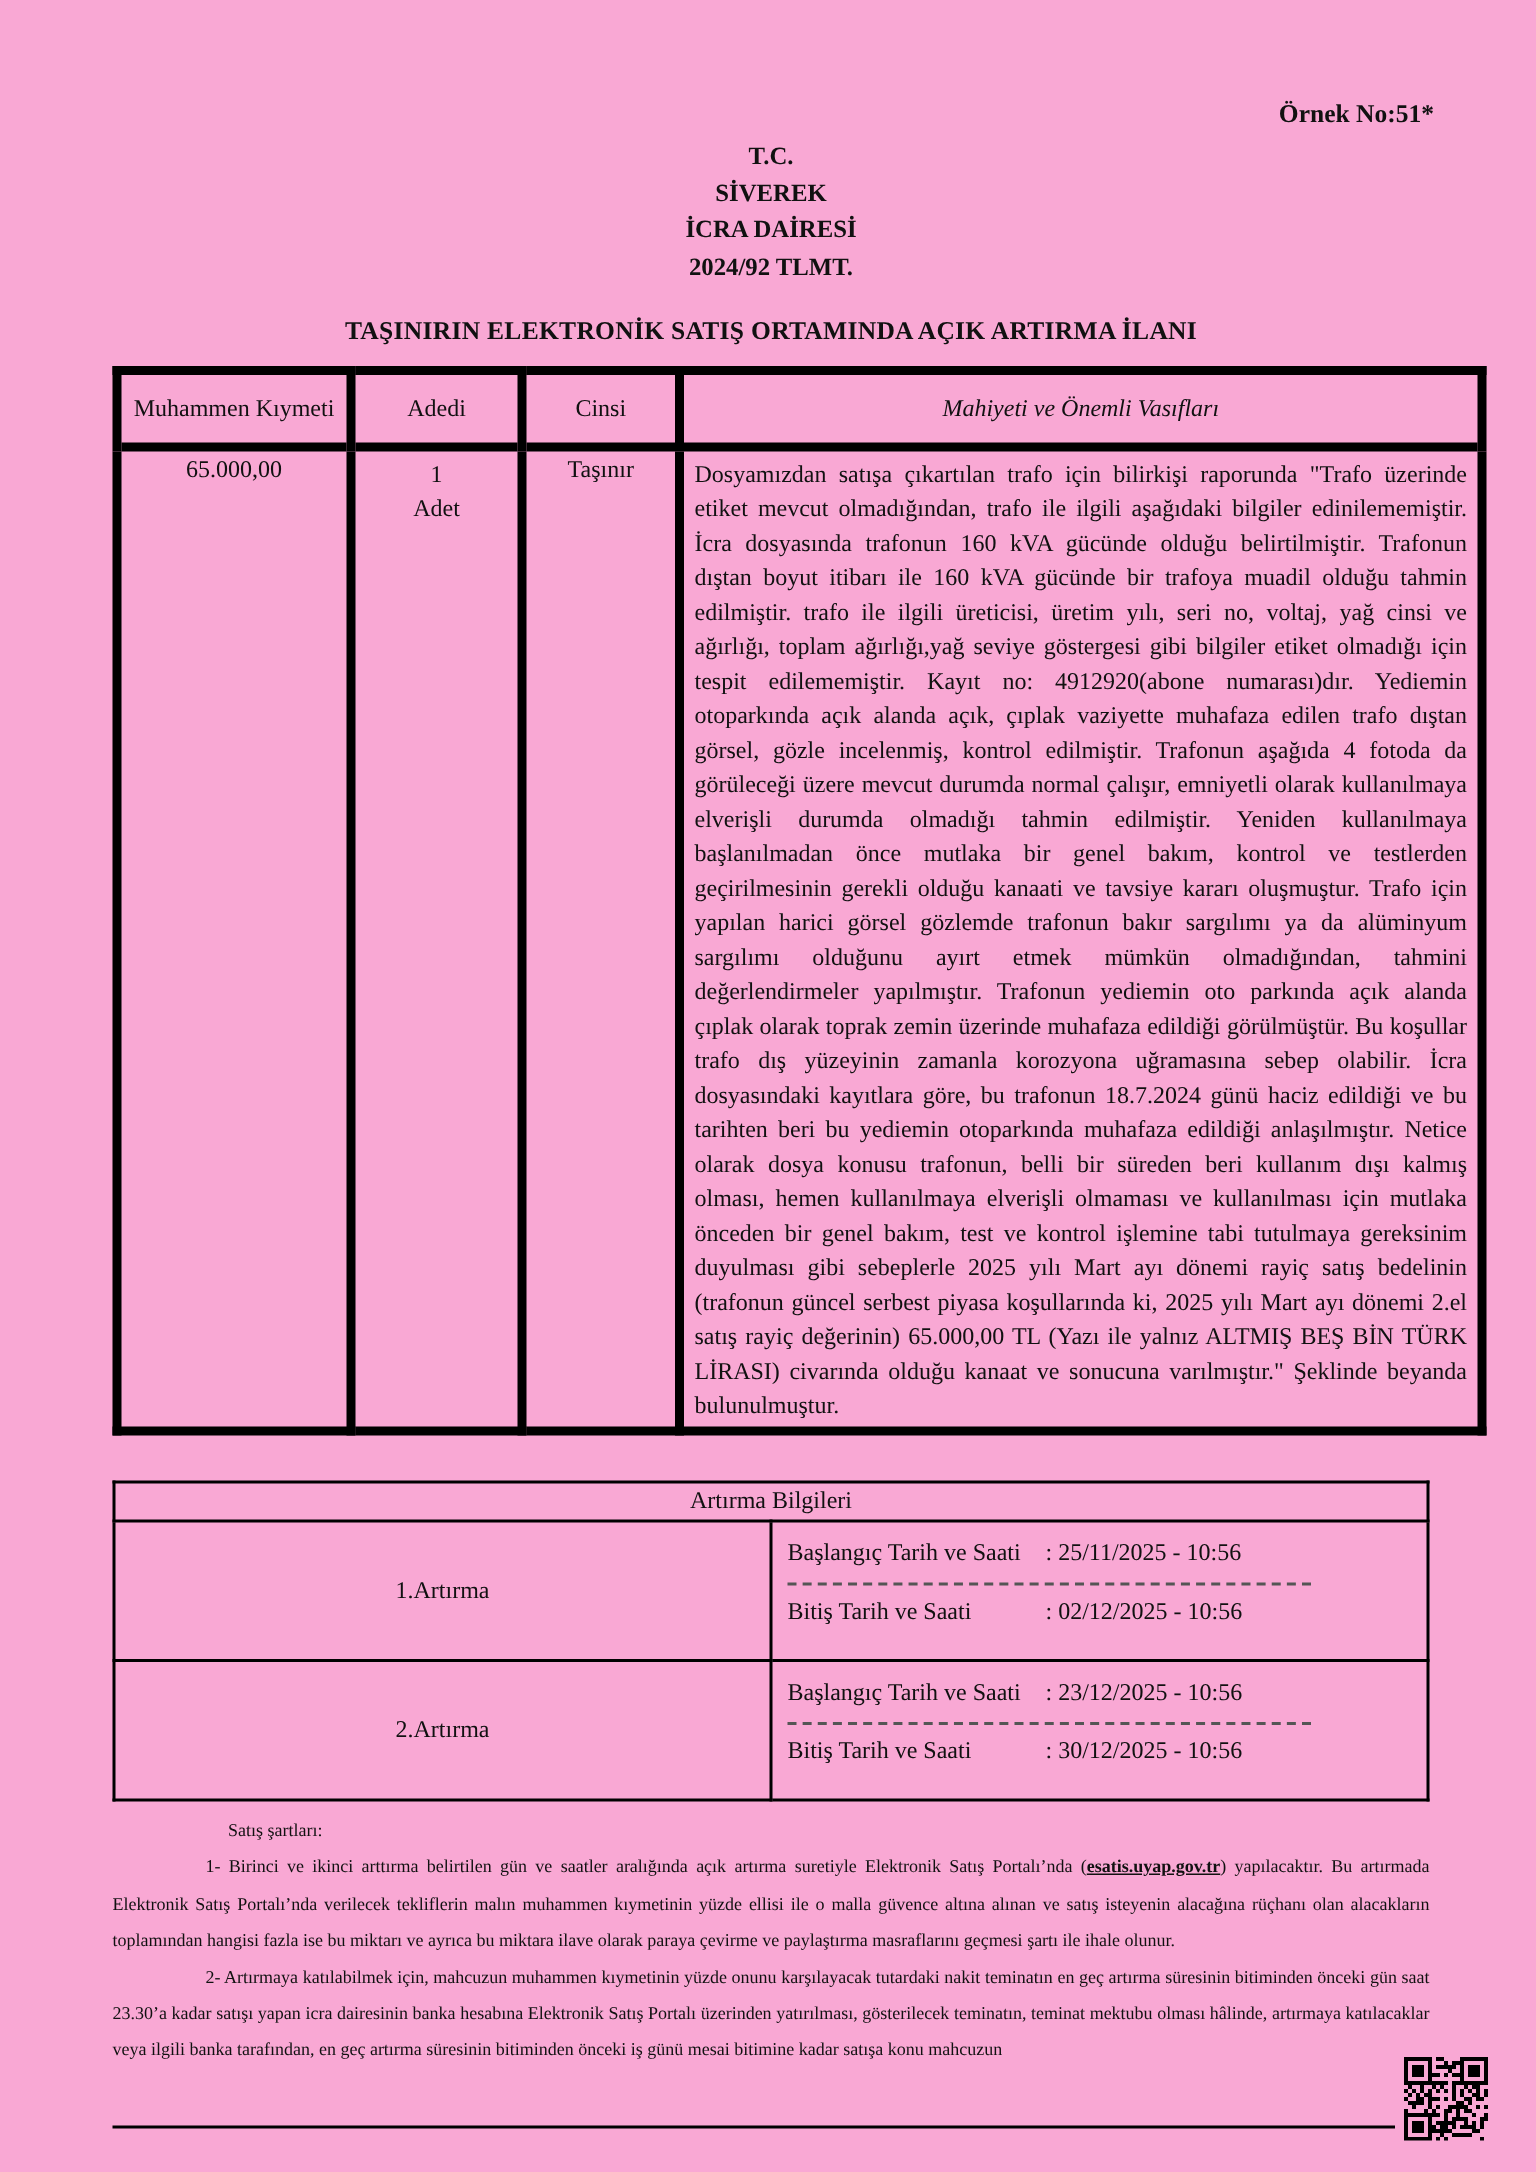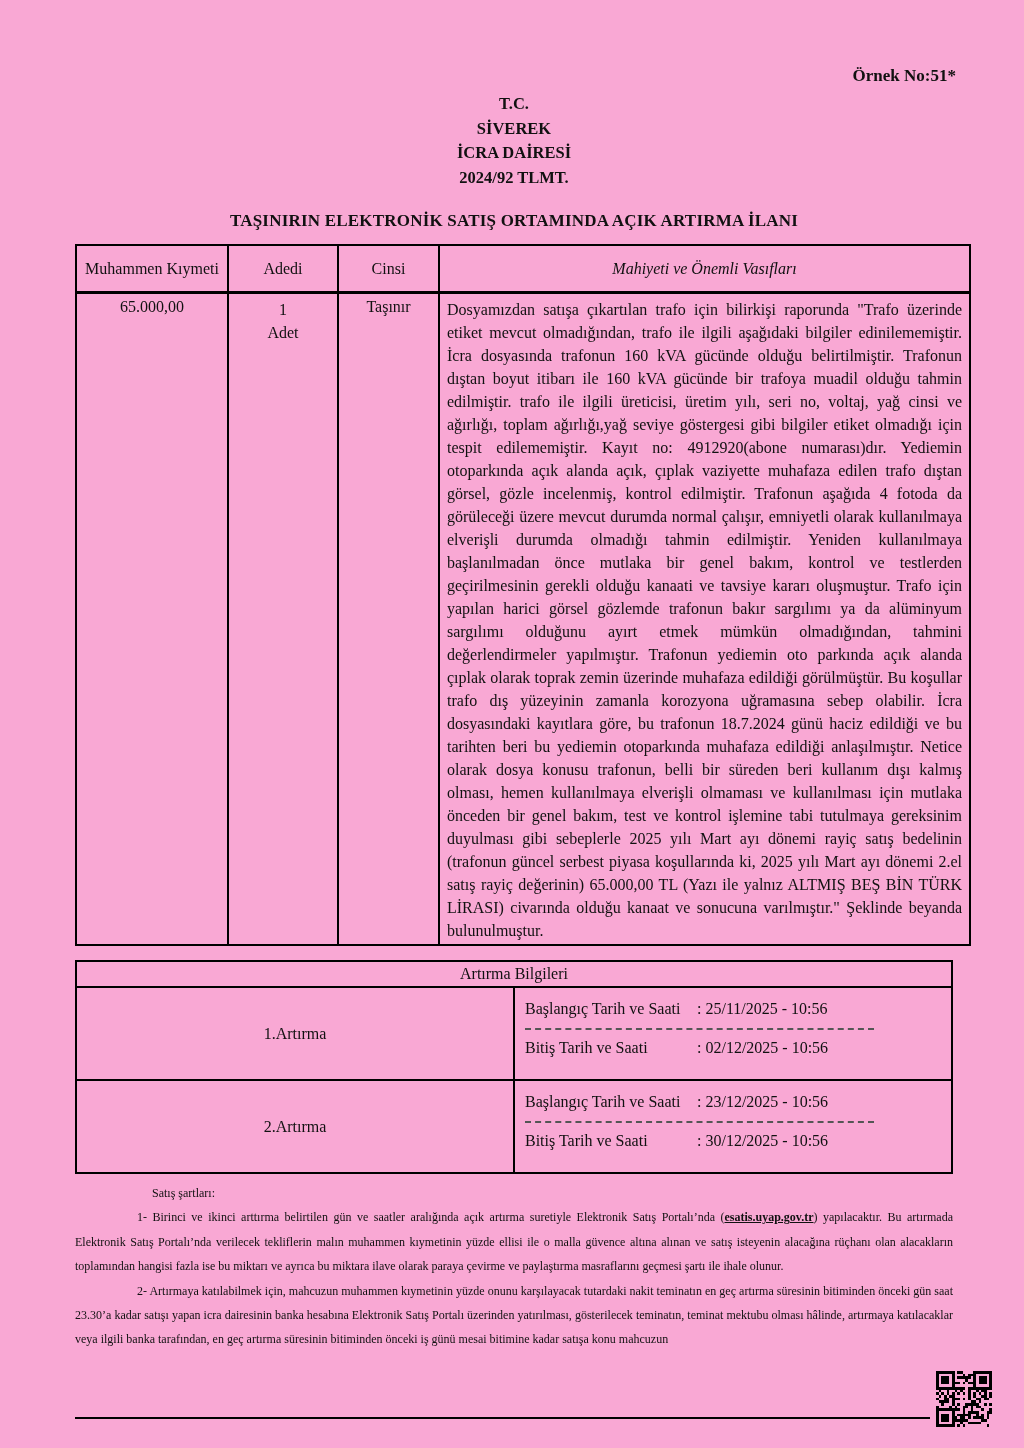--- a/index.html
+++ b/index.html
@@ -23,38 +23,38 @@
   .doc-title{
     margin-top:21px;text-align:center;
     font-weight:bold;font-size:17px;letter-spacing:.2px;
   }
   .intro{
     margin-top:17px;font-size:16px;text-indent:75px;
   }
 
   table{border-collapse:collapse;width:878px;table-layout:fixed;}
   .goods-table{margin-top:13px;}
-  .goods-table td{border:2px solid #000000;vertical-align:top;}
+  .goods-table td{border:6px solid #000000;vertical-align:top;}
   .goods-table .hdr td{
     text-align:center;font-size:16px;height:43px;
     vertical-align:middle;border-bottom:3px solid #000;line-height:20px;
   }
   .col-kiymet{width:148px;}
   .col-adet{width:106px;}
   .col-cins{width:97px;}
   .col-mahiyet{width:527px;font-style:italic;}
   .goods-table .body td{text-align:center;font-size:16px;padding-top:4px;}
   .goods-table .body td.mahiyet-cell{
     text-align:justify;padding:4px 7px 2px 7px;
     font-size:16px;line-height:23px;
   }
   .mahiyet-text{min-height:596px;}
   .adet-two-line span{display:block;line-height:23px;}
 
-  .auction-table{margin-top:14px;}
+  .auction-table{margin-top:30px;}
   .auction-table td{border:2px solid #000;font-size:16px;}
   .auction-title-cell{text-align:center;height:22px;padding:1px 0;}
   .auction-name-cell{width:141px;text-align:center;vertical-align:middle;}
   .auction-detail-cell{vertical-align:top;padding:0 10px;}
   .auction-row{height:93px;}
   .auction-line{margin-top:12px;}
   .auction-line .lbl{display:inline-block;width:172px;}
   .auction-dash{
     border:none;border-top:2px dashed #555;
     width:84%;margin:10px 0 9px 0;

